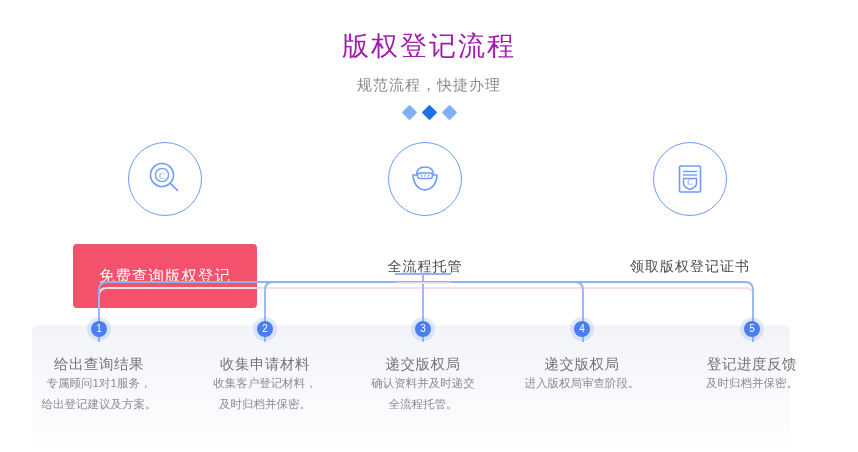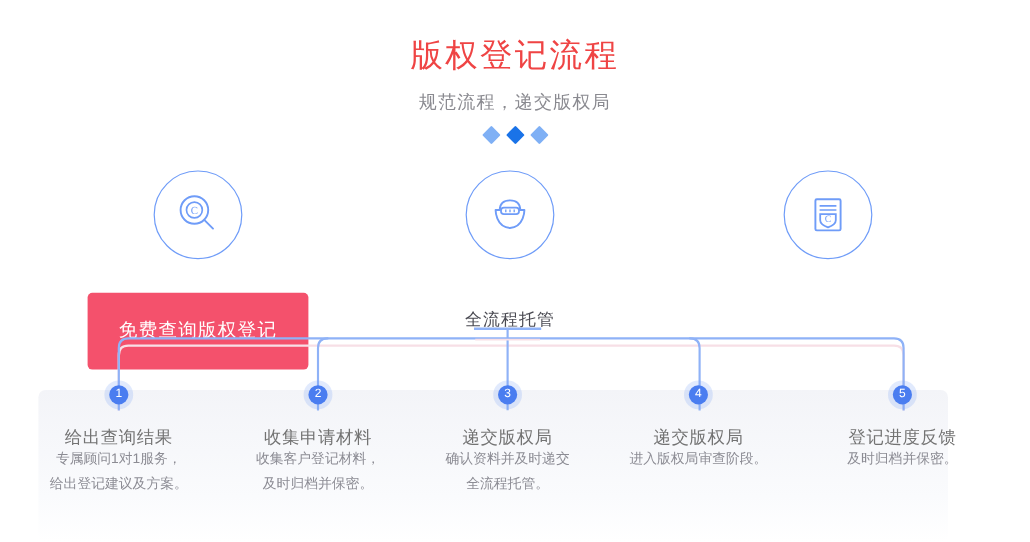--- a/index.html
+++ b/index.html
@@ -21,21 +21,21 @@
   }
 
   
   .page-title {
     position: absolute;
     top: 28px;
     left: 0;
     width: 858px;
     text-align: center;
     font-size: 27px;
-    color: #ef4444;
+    color: #a21caf;
     letter-spacing: 2px;
     font-weight: 400;
   }
   .page-subtitle {
     position: absolute;
     top: 76px;
     left: 0;
     width: 858px;
     text-align: center;
     font-size: 15px;
@@ -174,21 +174,21 @@
     line-height: 21px;
   }
   .step-desc span { display: block; }
 </style>
 </head>
 <body>
 
 <div class="stage">
 
   <div class="page-title">版权登记流程</div>
-  <div class="page-subtitle">规范流程，递交版权局</div>
+  <div class="page-subtitle">规范流程，快捷办理</div>
 
   <div class="diamond-row">
     <div class="diamond light"></div>
     <div class="diamond dark"></div>
     <div class="diamond light"></div>
   </div>
 
   <div class="service s1">
     <div class="icon-circle">
       <svg width="46" height="46" viewBox="0 0 46 46" fill="none">
@@ -219,20 +219,21 @@
     <div class="icon-circle">
       <svg width="46" height="46" viewBox="0 0 46 46" fill="none">
         <rect x="12.5" y="10" width="21" height="26" rx="1.2" stroke="#6f9cf8" stroke-width="1.6"></rect>
         <line x1="16" y1="15.5" x2="30" y2="15.5" stroke="#6f9cf8" stroke-width="1.4"></line>
         <line x1="16" y1="19" x2="30" y2="19" stroke="#6f9cf8" stroke-width="1.4"></line>
         <path d="M16.5 22.5 H29.5 V27.5 C29.5 31 23 33.5 23 33.5
                  C23 33.5 16.5 31 16.5 27.5 Z" stroke="#6f9cf8" stroke-width="1.5" fill="none"></path>
         <text x="23" y="29.4" font-size="8.2" fill="#6f9cf8" font-family="Liberation Serif, serif" text-anchor="middle">C</text>
       </svg>
     </div>
+    <div class="service-label">领取版权登记证书</div>
   </div>
 
   <div class="panel"></div>
 
   <div class="connectors">
     <svg width="858" height="80" viewBox="0 0 858 80" fill="none">
 
       <path d="M99 86 V34 Q99 26 107 26 H745 Q753 26 753 34 V86" stroke="#f7dfe6" stroke-width="2" fill="none" stroke-linecap="round"></path>
 
       <path d="M99 80 V28 Q99 20 107 20 H745 Q753 20 753 28 V80" stroke="#8fb2f7" stroke-width="1.8" fill="none" stroke-linecap="round"></path>

